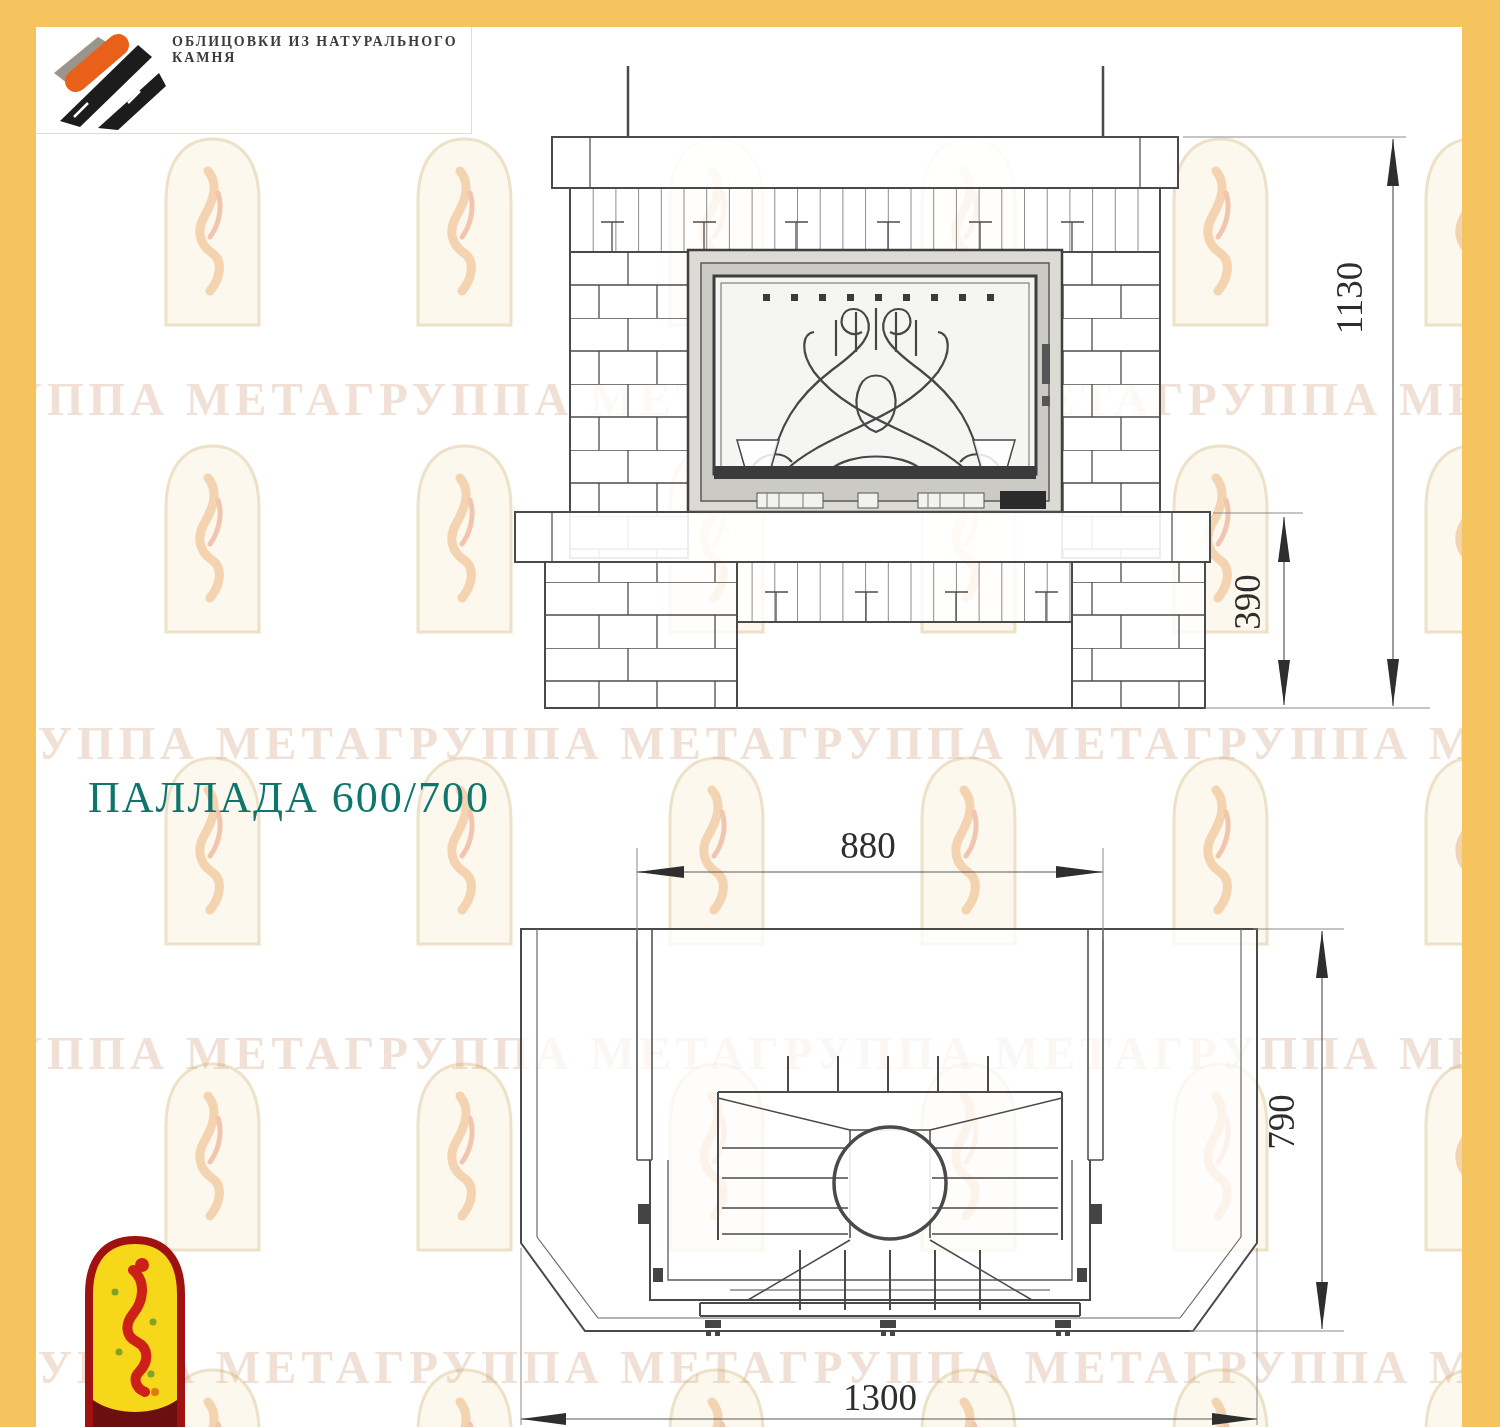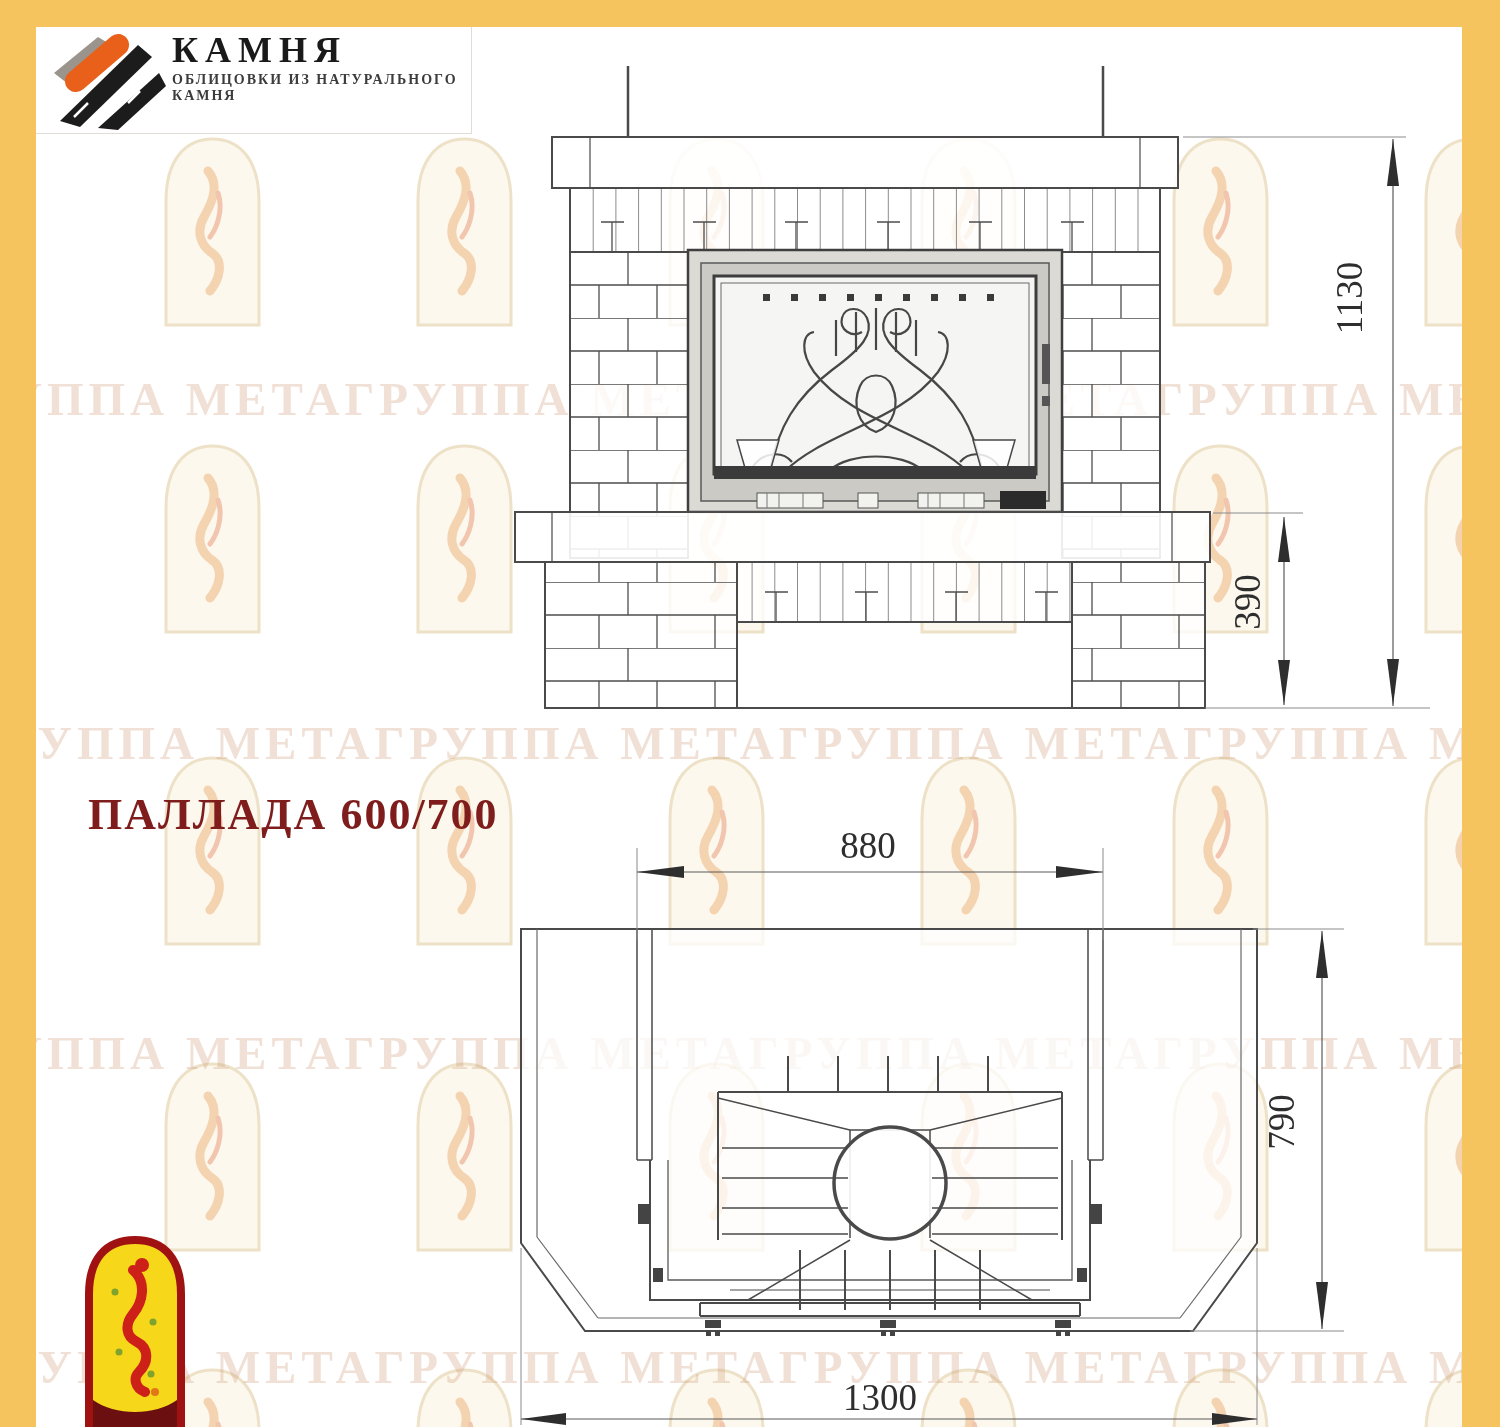--- a/index.html
+++ b/index.html
@@ -19,22 +19,22 @@
   .dim{font-family:"Liberation Serif","DejaVu Serif",serif;font-size:37px;fill:#2e2e2e;}
   
   .logo-box{position:absolute;left:33px;top:24px;width:437px;height:108px;background:#ffffff;
             border:1px solid #e2ddd4;z-index:30;}
   .logo-mark{position:absolute;left:8px;top:4px;}
   .logo-text{position:absolute;left:138px;top:6px;color:#1a1a1a;}
   .logo-line1{font-weight:bold;font-size:36px;letter-spacing:7px;line-height:38px;}
   .logo-line2{font-weight:bold;font-size:36px;letter-spacing:7px;line-height:38px;}
   .logo-sub{font-size:14px;font-weight:bold;letter-spacing:2px;color:#3c3c3c;margin-top:3px;}
   
-  .product-title{position:absolute;left:88px;top:789px;font-weight:bold;font-size:44px;
-                 letter-spacing:2px;color:#7f1d1d;z-index:20;}
+  .product-title{position:absolute;left:88px;top:772px;font-weight:normal;font-size:44px;
+                 letter-spacing:2px;color:#0f766e;z-index:20;}
   
   .meta-logo{position:absolute;left:85px;top:1232px;z-index:30;}
 </style>
 </head>
 <body>
 
 <div class="page">
 
   <div class="wm-layer">
     <div class="wm-text" style="left:-60px;top:372px;">ГРУППА МЕТАГРУППА МЕТАГРУППА МЕТАГРУППА МЕТАГРУППА МЕ</div>
@@ -320,21 +320,20 @@
 
   <div class="logo-box">
     <svg class="logo-mark" width="126" height="102" viewBox="0 0 126 102">
       <polygon points="12,44 56,8 76,20 30,58" fill="#9A948C"></polygon>
       <line x1="34" y1="52" x2="76" y2="16" stroke="#E8601A" stroke-width="22" stroke-linecap="round"></line>
       <polygon points="18,92 96,16 110,28 38,98" fill="#1c1c1c"></polygon>
       <polygon points="56,99 117,44 124,57 76,101" fill="#1c1c1c"></polygon>
       <path d="M32,88 L46,74 M60,84 L74,70 M86,74 L98,62" stroke="#ffffff" stroke-width="2.5"></path>
     </svg>
     <div class="logo-text">
-      <div class="logo-line2">КАМНЯ</div>
       <div class="logo-sub">ОБЛИЦОВКИ ИЗ НАТУРАЛЬНОГО КАМНЯ</div>
     </div>
   </div>
 
   <div class="product-title">ПАЛЛАДА 600/700</div>
 
   <svg class="meta-logo" width="100" height="195" viewBox="0 0 100 195">
     <path d="M4,195 V62 C4,28 20,8 50,8 C80,8 96,28 96,62 V195 Z" fill="#F6D71A" stroke="#A01212" stroke-width="8"></path>
     <path d="M8,195 V168 C30,184 70,184 92,168 V195 Z" fill="#6B0F10"></path>
     <path d="M48,38 C62,50 58,70 48,82 C40,92 40,104 52,110 C64,116 64,130 54,140 C48,146 50,156 60,160" stroke="#CC2018" stroke-width="10" fill="none" stroke-linecap="round"></path>

